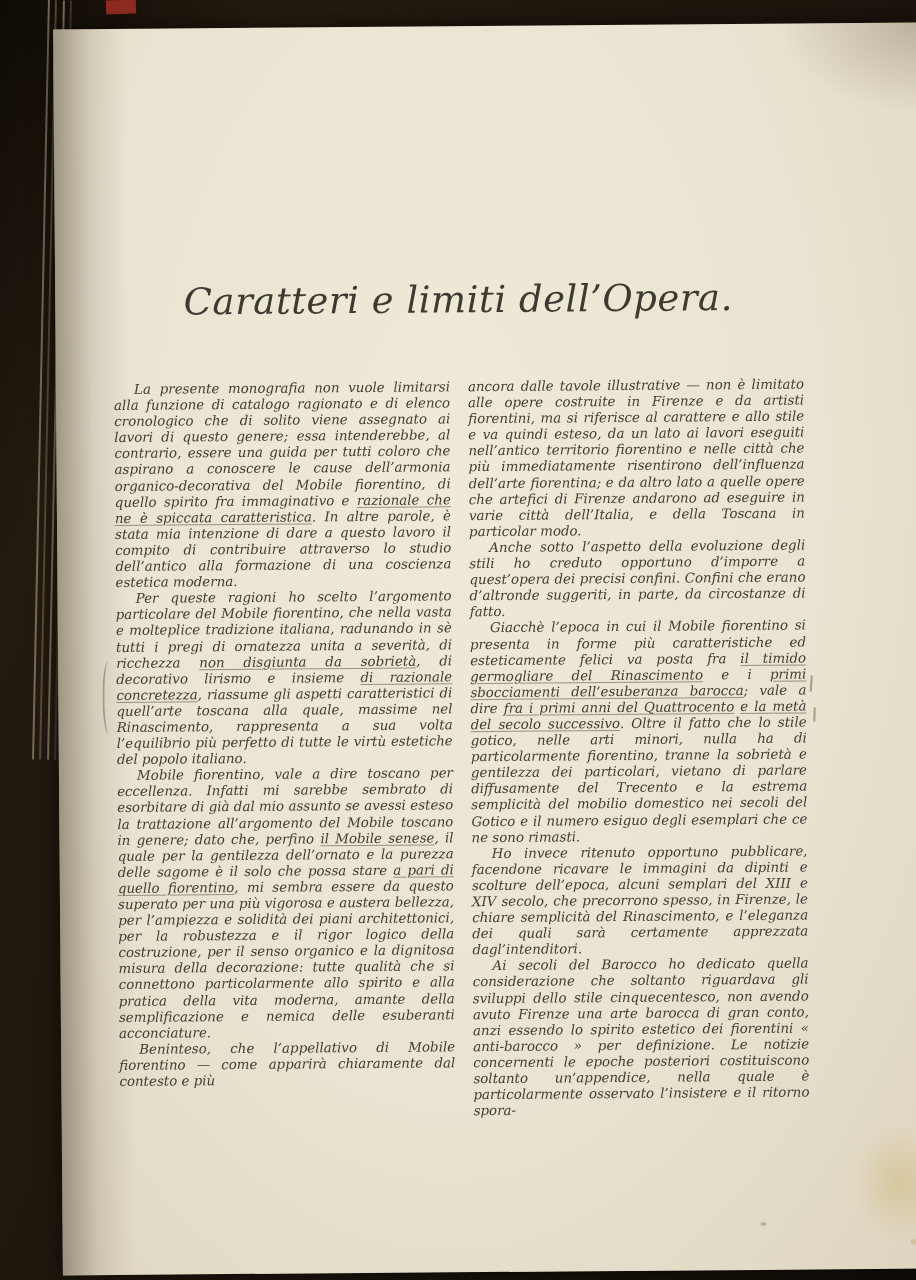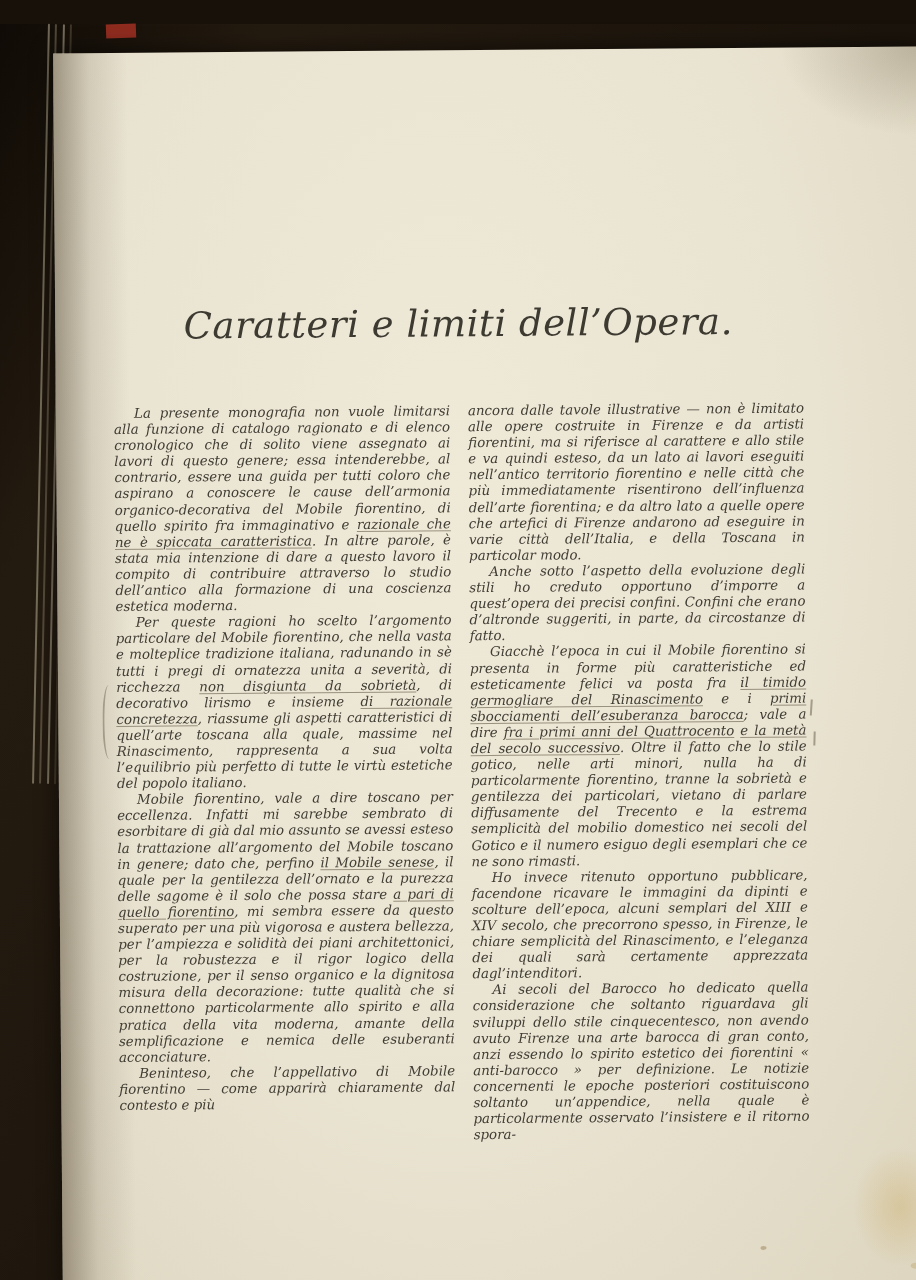--- a/index.html
+++ b/index.html
@@ -8,21 +8,20 @@
     width: 916px;
     height: 1280px;
     overflow: hidden;
     background: #17110a;
     font-family: "DejaVu Serif", "Liberation Serif", serif;
   }
   .photo {
     position: absolute;
     inset: 0;
     background: linear-gradient(115deg, #100b06 0%, #241b10 18%, #1b140c 60%, #120d07 100%);
-    margin-top: 24px;
   }
   
   .edges { position: absolute; left: 38px; top: 0; width: 30px; height: 760px; transform: rotate(1.2deg); }
   .edge-line { position: absolute; top: 0; bottom: 0; width: 2px; border-radius: 2px; }
   .edge-line.e1 { left: 2px;  background: rgba(186,176,150,.55); }
   .edge-line.e2 { left: 9px;  background: rgba(150,138,112,.45); }
   .edge-line.e3 { left: 17px; background: rgba(205,196,170,.5); }
   .edge-line.e4 { left: 24px; background: rgba(120,108,84,.4); }
   
   .cover {

